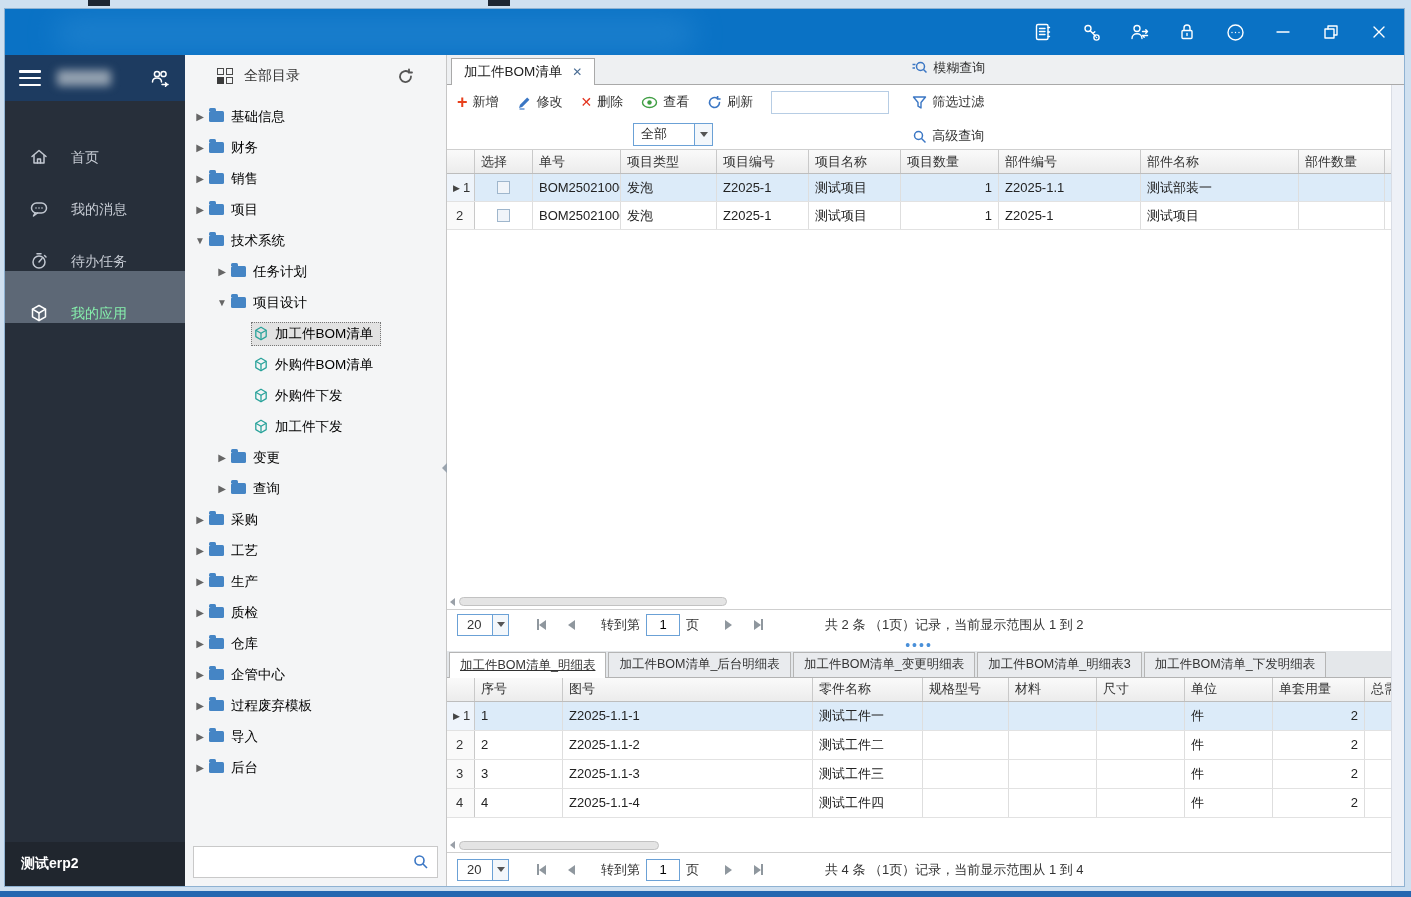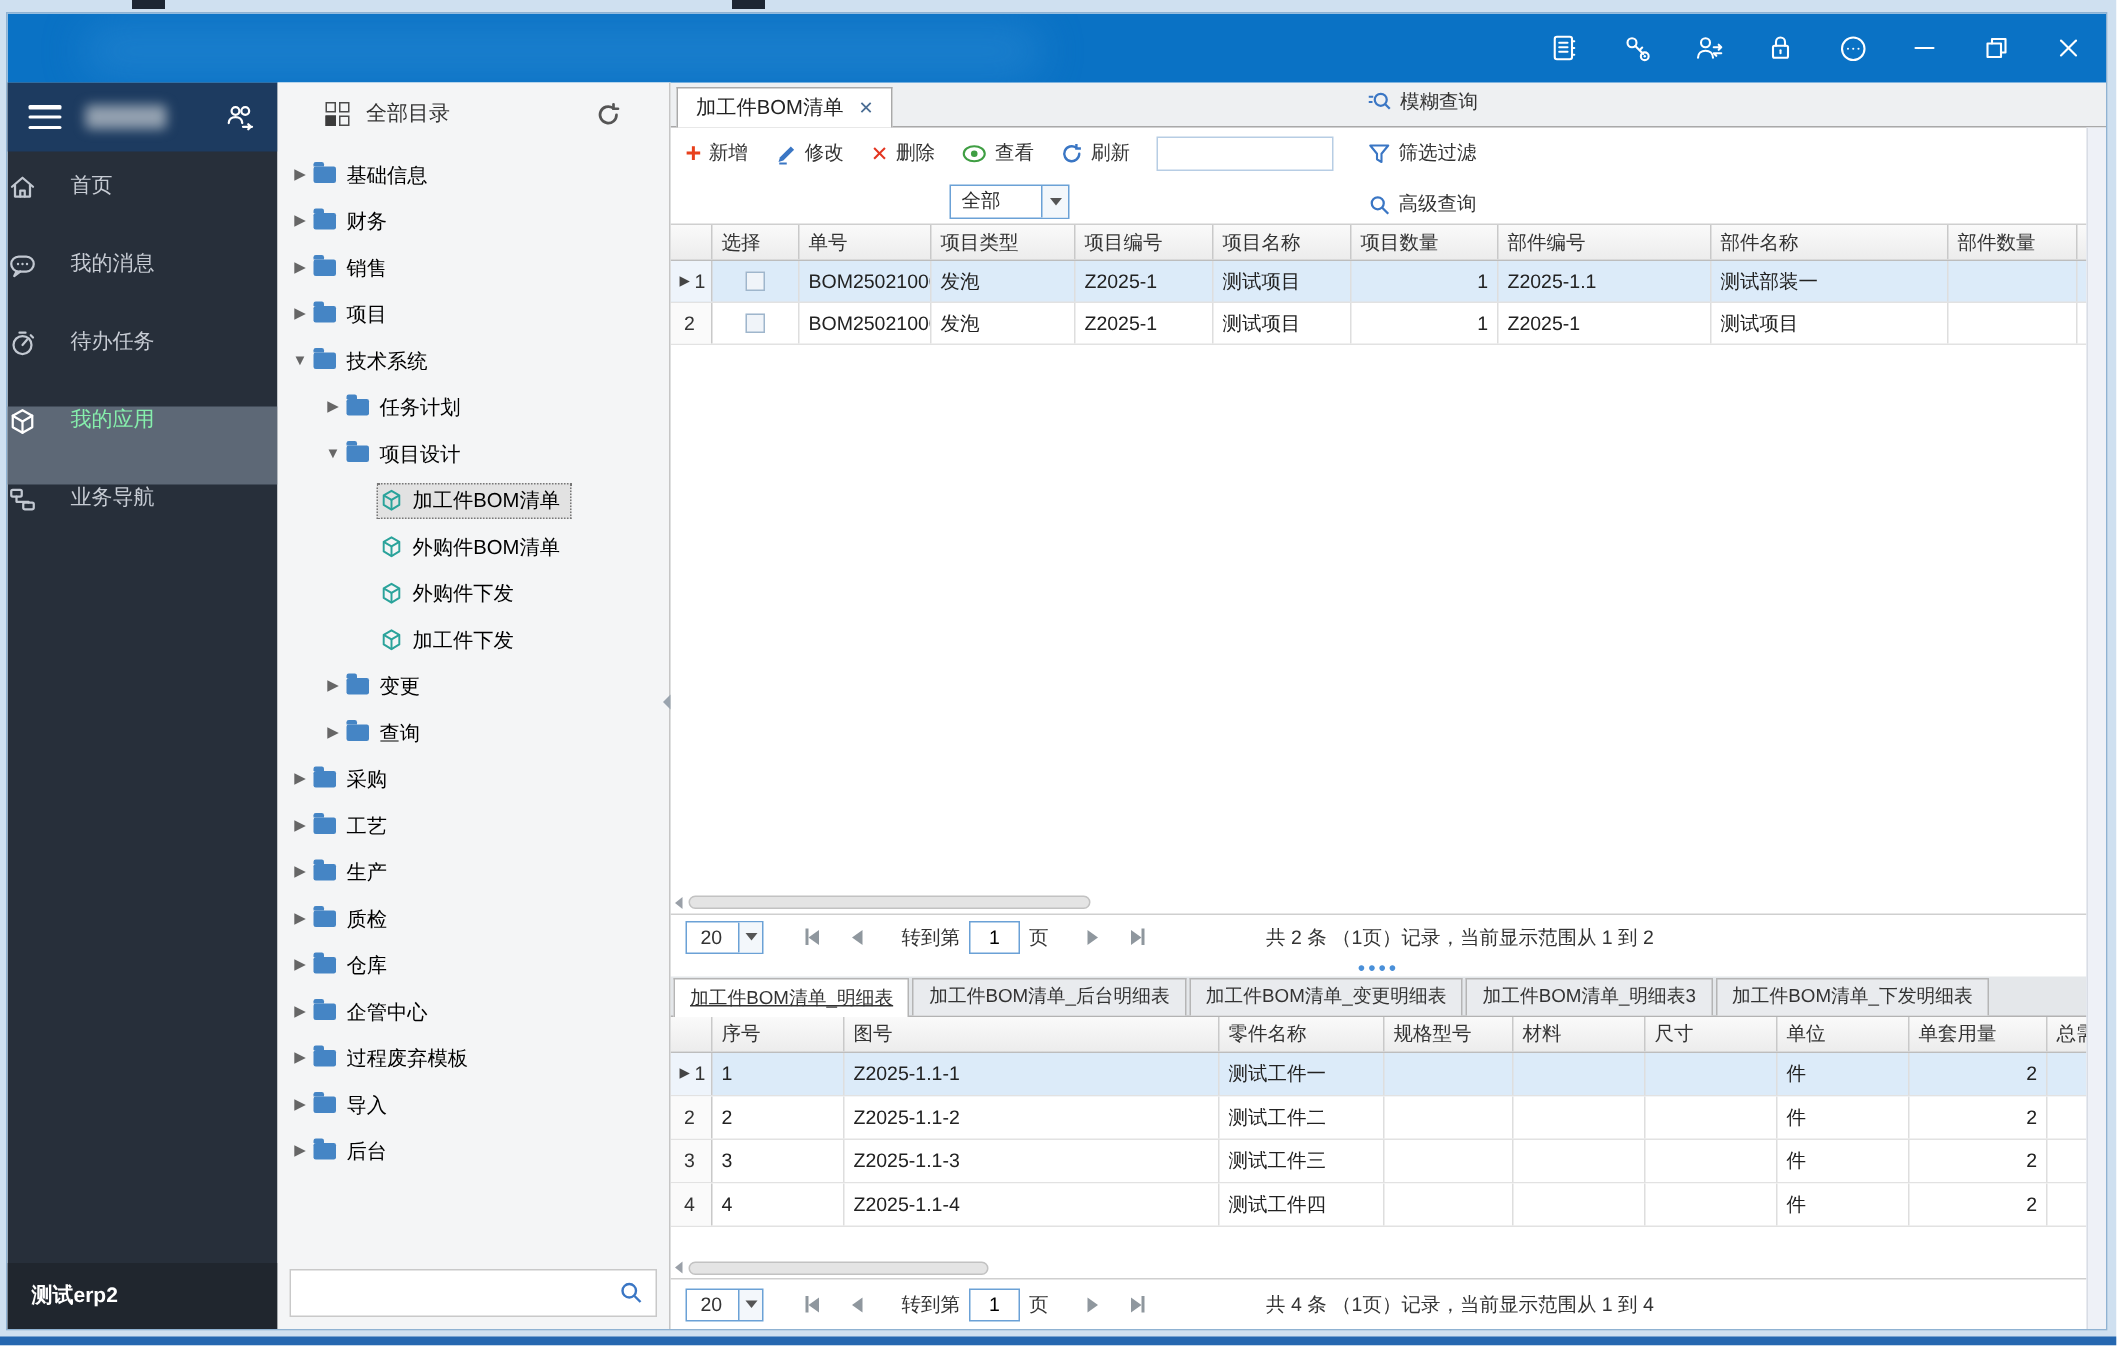--- a/index.html
+++ b/index.html
@@ -28,21 +28,21 @@
 
   
   .sidebar { width:180px; flex:none; background:#272f3a; color:#c7ccd4; display:flex; flex-direction:column; }
   .sb-head { height:46px; flex:none; background:#1d3b60; display:flex; align-items:center; padding:0 14px; gap:10px; }
   .sb-burger { width:22px; height:16px; display:flex; flex-direction:column; justify-content:space-between; }
   .sb-burger i { height:2.5px; background:#fff; border-radius:1px; }
   .sb-logo { width:54px; height:16px; background:#93a1b0; border-radius:3px; filter:blur(4px); margin-left:6px; }
   .sb-switch { margin-left:auto; }
   .sb-switch svg { stroke:#fff; fill:none; stroke-width:1.5; stroke-linecap:round; }
   .sb-items { padding-top:14px; flex:1; }
-  .sb-item { height:52px; display:flex; align-items:flex-start; gap:22px; font-size:14px; cursor:default; }
+  .sb-item { height:52px; display:flex; align-items:flex-end; gap:22px; padding-left:24px; font-size:14px; cursor:default; }
   .sb-item svg { stroke:#c2c8d1; fill:none; stroke-width:1.5; stroke-linecap:round; stroke-linejoin:round; flex:none; }
   .sb-item.active { background:#5d6876; color:#86efac; }
   .sb-item.active svg { stroke:#fff; }
   .sb-footer { flex:none; height:44px; display:flex; align-items:center; padding-left:16px;
                color:#fff; font-weight:bold; font-size:14px; background:#20262e; }
 
   
   .treepanel { width:262px; flex:none; background:#f4f5f6; border-right:1px solid #c6c6c6;
                display:flex; flex-direction:column; position:relative; }
   .tree-head { flex:none; height:42px; display:flex; align-items:center; padding:0 32px; gap:10px; font-size:14px; color:#333; }
@@ -145,21 +145,21 @@
   .psize .dd-btn { width:16px; }
   .tri { width:0; height:0; border-top:5px solid transparent; border-bottom:5px solid transparent; display:inline-block; }
   .tri.l { border-right:7px solid #8f979e; }
   .tri.r { border-left:7px solid #8f979e; }
   .bar { width:2px; height:11px; background:#8f979e; display:inline-block; }
   .pg-first,.pg-prev,.pg-next,.pg-last { display:inline-flex; align-items:center; cursor:default; }
   .pg-first { margin-left:28px; } .pg-prev { margin-left:22px; }
   .goto { display:inline-flex; align-items:center; gap:6px; margin-left:26px; }
   .goto input { width:34px; height:22px; border:1px solid #6ba1d6; text-align:center; font-size:13px; outline:none; }
   .pg-next { margin-left:26px; } .pg-last { margin-left:22px; }
-  .psummary { margin-left:81px; white-space:nowrap; }
+  .psummary { margin-left:62px; white-space:nowrap; }
 
   
   .splitter { flex:none; height:11px; display:flex; align-items:center; justify-content:center; }
   .splitter span { color:#4a90d9; font-size:14px; letter-spacing:2px; line-height:4px; }
   .dtabs { flex:none; height:27px; background:#e4e7ea; border-bottom:1px solid #b3b3b3; display:flex; align-items:flex-end; padding-left:2px; gap:2px; }
   .dtab { height:25px; background:#e9ebee; border:1px solid #b5b5b5; border-bottom:none; display:flex; align-items:center;
           padding:0 10px; font-size:12.5px; color:#333; white-space:nowrap; cursor:default; }
   .dtab.active { background:#fff; margin-bottom:-1px; height:26px;text-decoration:underline; }
 
   svg { display:block; }
@@ -292,30 +292,20 @@
           <div class="sb-item active">
             <span>
                 <svg width="20" height="20" viewBox="0 0 20 20">
                   <path d="M10 2.5l6.5 3.7v7.6L10 17.5l-6.5-3.7V6.2z"></path>
                   <path d="M3.5 6.2L10 10l6.5-3.8"></path>
                   <path d="M10 10v7.5"></path>
                 </svg>
               </span>
             <span>我的应用</span>
           </div>
-          <div class="sb-item">
-            <span>
-                <svg width="20" height="20" viewBox="0 0 20 20">
-                  <rect x="2.5" y="3.5" width="7" height="4.5" rx="1"></rect>
-                  <rect x="10.5" y="12" width="7" height="4.5" rx="1"></rect>
-                  <path d="M6 8v3.5h8V12"></path>
-                </svg>
-              </span>
-            <span>业务导航</span>
-          </div>
         </nav>
         <div class="sb-footer">测试erp2</div>
       </aside>
 
       <section class="treepanel">
         <div class="tree-head">
           <span class="grid-ic">
               <i></i>
               <i></i>
               <i class="f"></i>

